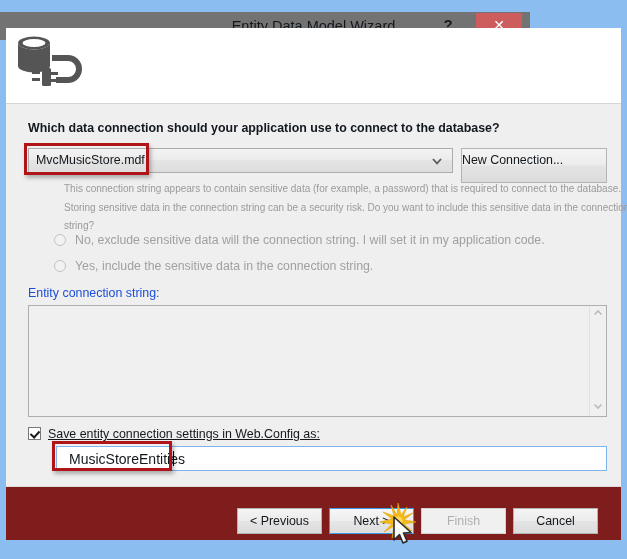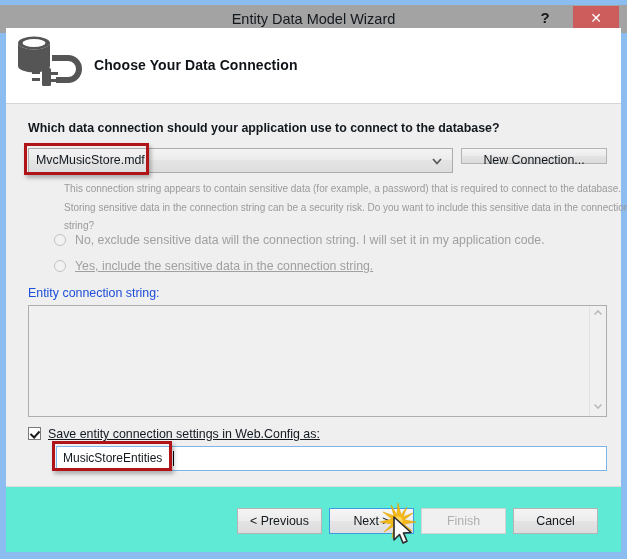--- a/index.html
+++ b/index.html
@@ -14,24 +14,24 @@
     position: relative;
     width: 627px;
     height: 559px;
     background: #8cbdf0;
     box-sizing: border-box;
     overflow: hidden;
   }
   
   #titlebar {
     position: absolute;
-    left: 0; top: 5px;
-    width: 627px;
+    left: 0; top: 12px;
+    width: 530px;
     height: 28px;
-    background: #a3a3a3;
+    background: #737373;
   }
   #title-text {
     position: absolute;
     left: 0; top: 0;
     width: 627px;
     height: 28px;
     line-height: 28px;
     text-align: center;
     font-size: 14.5px;
     color: #13181d;
@@ -134,27 +134,26 @@
     right: 8px;
     top: 5px;
     width: 14px;
     height: 14px;
   }
   #new-conn-button {
     position: absolute;
     left: 455px;
     top: 44px;
     width: 146px;
-    height: 16px;
+    height: 35px;
     box-sizing: border-box;
     border: 1px solid #b4b4b4;
     background: linear-gradient(to bottom, #f4f4f4 0%, #ececec 48%, #e3e3e3 52%, #dcdcdc 100%);
     font-size: 12.4px;
     color: #13181d;
-    text-align: center;
     line-height: 23px;
     cursor: default;
   }
   
   #sensitive-text {
     position: absolute;
     left: 22px;
     top: 76px;
     width: 580px;
     font-size: 10px;
@@ -163,21 +162,21 @@
     margin-left: 36px;
   }
   .radio-row {
     position: absolute;
     left: 48px;
     font-size: 12.3px;
     color: #a0a0a0;
     height: 18px;
   }
   #radio-no { top: 129px; }
-  #radio-yes { top: 155px; text-decoration: underline; }
+  #radio-yes { top: 155px; }
   .radio-circle {
     display: inline-block;
     width: 12px;
     height: 12px;
     border: 1px solid #c3c3c3;
     border-radius: 50%;
     background: #f2f2f2;
     vertical-align: -2px;
     margin-right: 9px;
     box-sizing: border-box;
@@ -260,41 +259,41 @@
     width: 551px;
     height: 25px;
     box-sizing: border-box;
     border: 1px solid #7eb4ea;
     background: #ffffff;
     font-size: 12.4px;
     color: #13181d;
   }
   #entities-input-text {
     position: absolute;
-    left: 6px;
+    left: 12px;
     top: 4px;
-    font-size: 12px;
+    font-size: 14px;
     color: #13181d;
   }
   #entities-caret {
     position: absolute;
     left: 116px;
     top: 4px;
     width: 1px;
     height: 15px;
     background: #000000;
   }
   
   #footer {
     position: absolute;
     left: 6px;
     top: 486px;
     width: 615px;
-    height: 66px;
-    background: #5eead4;
+    height: 54px;
+    background: #7f1d1d;
     border-top: 1px solid #dcdcdc;
     box-sizing: border-box;
   }
   .footer-button {
     position: absolute;
     top: 21px;
     width: 85px;
     height: 26px;
     box-sizing: border-box;
     border: 1px solid #b4b4b4;
@@ -374,21 +373,20 @@
         <ellipse cx="22" cy="13" rx="11.5" ry="4" fill="#ffffff"></ellipse>
         <path d="M6 13 L6 36 A16 6.5 0 0 0 38 36 L38 13 A16 6.5 0 0 1 6 13 Z" fill="#555555"></path>
         <path d="M40 28 L56 28 A11 11 0 0 1 56 50 L44 50" fill="none" stroke="#555555" stroke-width="6"></path>
         <rect x="30" y="38" width="9" height="18" rx="1.5" fill="#555555"></rect>
         <rect x="39" y="42" width="7" height="3" fill="#555555"></rect>
         <rect x="39" y="49" width="7" height="3" fill="#555555"></rect>
         <rect x="20" y="41" width="8" height="3" fill="#555555"></rect>
         <rect x="20" y="48" width="8" height="3" fill="#555555"></rect>
       </svg>
     </div>
-    <div id="header-title">Choose Your Data Connection</div>
   </div>
 
   <div id="body">
 
     <div class="q-label">Which data connection should your application use to connect to the database?</div>
 
     <div id="conn-select">
       <span id="conn-select-text">MvcMusicStore.mdf</span>
       <span id="conn-select-arrow">
         <svg width="14" height="14" viewBox="0 0 14 14" xmlns="http://www.w3.org/2000/svg">

